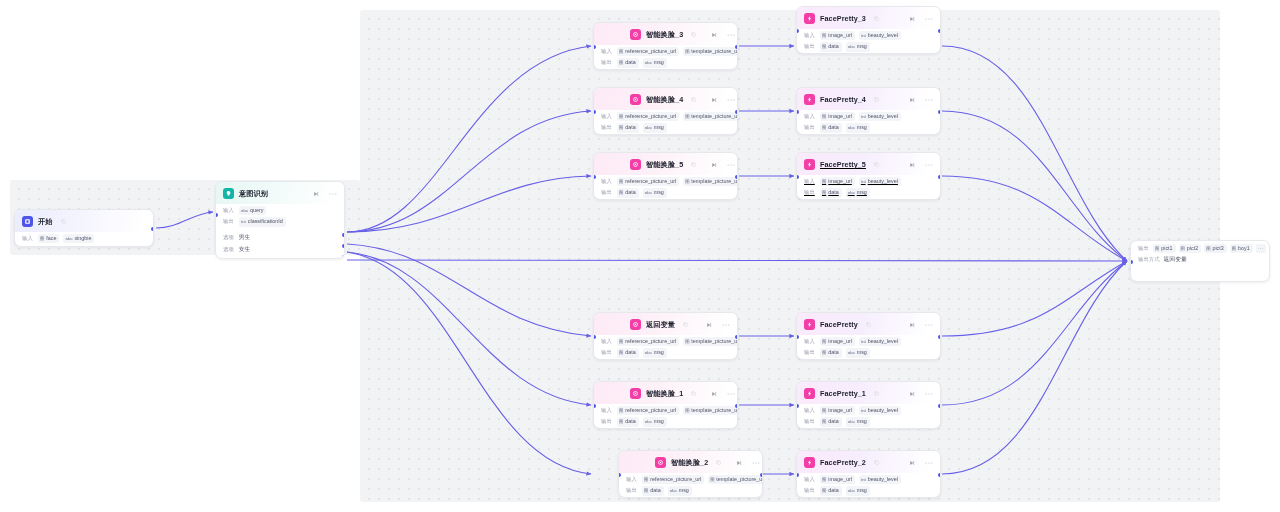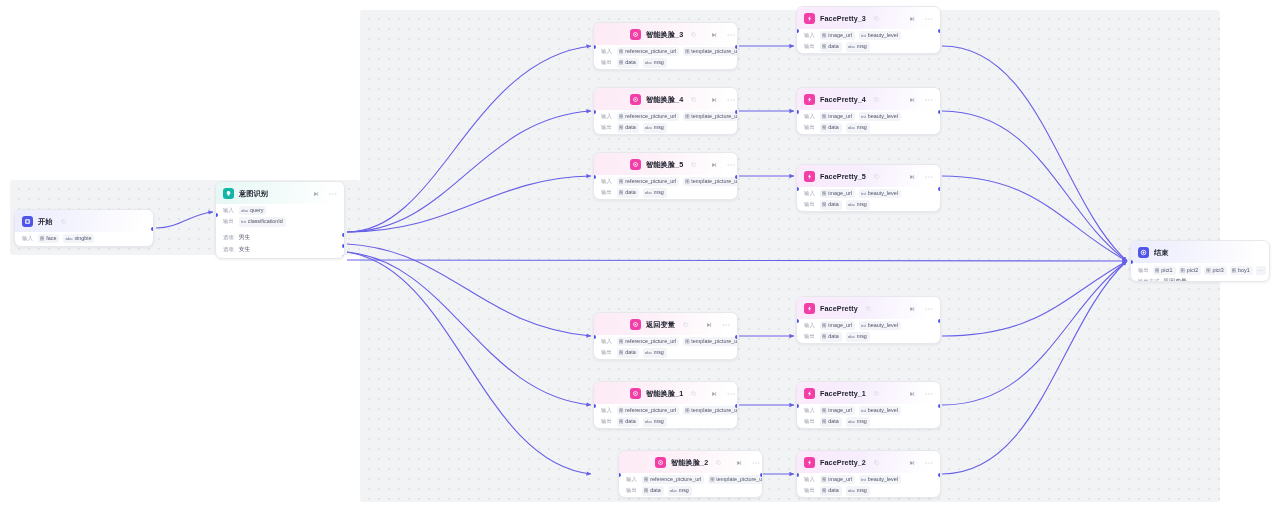--- a/index.html
+++ b/index.html
@@ -236,29 +236,20 @@
         </div>
       </div>
     </div>
     <span class="port in" style="top:31px;"></span>
     <span class="port out" style="top:51px;"></span>
     <span class="port out" style="top:62px;"></span>
     <span class="port out" style="top:73px;"></span>
   </div>
 
   <div class="node node-end" id="node-end">
-    <div class="node-head">
-      <span class="chip chip-end">
-        <svg width="7" height="7" viewBox="0 0 12 12">
-            <circle cx="6" cy="6" r="4" fill="none" stroke="#fff" stroke-width="1.4"></circle>
-            <rect x="4.4" y="4.4" width="3.2" height="3.2" rx=".6" fill="#fff"></rect>
-          </svg>
-      </span>
-      <span class="node-title">结束</span>
-    </div>
     <div class="node-body">
       <div class="end-out">
         <span class="io-label">输出</span>
         <span class="pill">
             <span class="tmark">图</span>
             <span>pict1</span>
           </span>
         <span class="pill">
             <span class="tmark">图</span>
             <span>pict2</span>
@@ -729,21 +720,21 @@
             </span>
             <span class="pill">
               <span class="tmark">abc</span>
               <span>msg</span>
             </span>
           </div>
         </div>
         <span class="port in" style="top:22px;"></span>
         <span class="port out" style="top:22px;"></span>
       </div>
-      <div class="node node-pretty n-pretty" style="left:796px;top:164px;">
+      <div class="node node-pretty n-pretty" style="left:796px;top:152px;text-decoration:underline;">
         <div class="node-head">
           <span class="chip chip-pretty">
             <svg width="7" height="7" viewBox="0 0 12 12">
               <path d="M7.4 1.5L3.2 6.6h2.3L4.6 10.5 8.8 5.4H6.5z" fill="#fff"></path>
             </svg>
           </span>
           <span class="node-title">FacePretty_5</span>
           <span class="copy-icon">
             <svg width="5" height="5" viewBox="0 0 12 12">
               <rect x="1.5" y="1.5" width="6" height="7" rx="1" fill="none" stroke="#a7abb8" stroke-width="1.2"></rect>
@@ -785,21 +776,21 @@
             </span>
             <span class="pill">
               <span class="tmark">abc</span>
               <span>msg</span>
             </span>
           </div>
         </div>
         <span class="port in" style="top:22px;"></span>
         <span class="port out" style="top:22px;"></span>
       </div>
-      <div class="node node-pretty n-pretty" style="left:796px;top:296px;">
+      <div class="node node-pretty n-pretty" style="left:796px;top:312px;">
         <div class="node-head">
           <span class="chip chip-pretty">
             <svg width="7" height="7" viewBox="0 0 12 12">
               <path d="M7.4 1.5L3.2 6.6h2.3L4.6 10.5 8.8 5.4H6.5z" fill="#fff"></path>
             </svg>
           </span>
           <span class="node-title">FacePretty</span>
           <span class="copy-icon">
             <svg width="5" height="5" viewBox="0 0 12 12">
               <rect x="1.5" y="1.5" width="6" height="7" rx="1" fill="none" stroke="#a7abb8" stroke-width="1.2"></rect>

